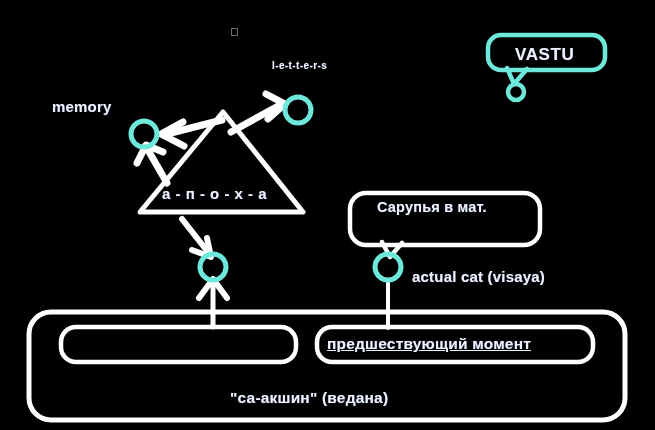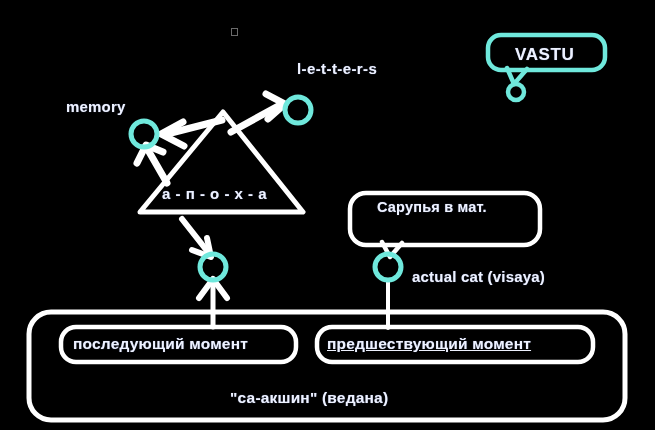--- a/index.html
+++ b/index.html
@@ -28,22 +28,22 @@
   }
   .lbl {
     position: absolute;
     color: #eef2ff;
     font-family: "Liberation Sans", sans-serif;
     font-weight: bold;
     white-space: nowrap;
     text-shadow: 0 0 1px rgba(160,180,255,0.55);
     letter-spacing: 0.2px;
   }
-  .lbl-memory   { left: 52px;  top: 98px;  font-size: 15px; margin-left: 14px; }
-  .lbl-letters  { left: 297px; top: 60px;  font-size: 15px; letter-spacing: 0.4px; }
+  .lbl-memory   { left: 52px;  top: 98px;  font-size: 15px; }
+  .lbl-letters  { left: 272px; top: 60px;  font-size: 10px; letter-spacing: 0.4px; }
   .lbl-apoha    { left: 162px; top: 185px; font-size: 15px; letter-spacing: 0.5px; }
   .lbl-vastu    { left: 515px; top: 45px;  font-size: 17px; letter-spacing: 0.6px; }
   .lbl-mental   { left: 60px;  top: 268px; font-size: 15px; }
   .lbl-actual   { left: 412px; top: 268px; font-size: 15px; }
   .lbl-saru1    { left: 377px; top: 199px; font-size: 14.5px; }
   .lbl-saru2    { left: 377px; top: 223px; font-size: 14.5px; }
   .lbl-subseq   { left: 73px;  top: 335px; font-size: 15.5px; }
   .lbl-prev     { left: 327px; top: 335px; font-size: 15.5px; text-decoration: underline; }
   .lbl-sakshin  { left: 230px; top: 389px; font-size: 15.5px; }
   .artifact {
@@ -115,19 +115,18 @@
     <circle cx="388" cy="267" r="13" fill="none" stroke="#6fe8dc" stroke-width="5"></circle>
 
   </svg>
 
   <div class="lbl lbl-memory">memory</div>
   <div class="lbl lbl-letters">l-e-t-t-e-r-s</div>
   <div class="lbl lbl-vastu">VASTU</div>
   <div class="lbl lbl-apoha">а - п - о - х - а</div>
   <div class="lbl lbl-saru1">Сарупья в мат.</div>
   <div class="lbl lbl-actual">actual cat (visaya)</div>
-  <div class="lbl lbl-subseq">последующий момент</div>
   <div class="lbl lbl-prev">предшествующий момент</div>
   <div class="lbl lbl-sakshin">"са-акшин" (ведана)</div>
 
   <div class="artifact"></div>
 
 </div>
 
 </body></html>

